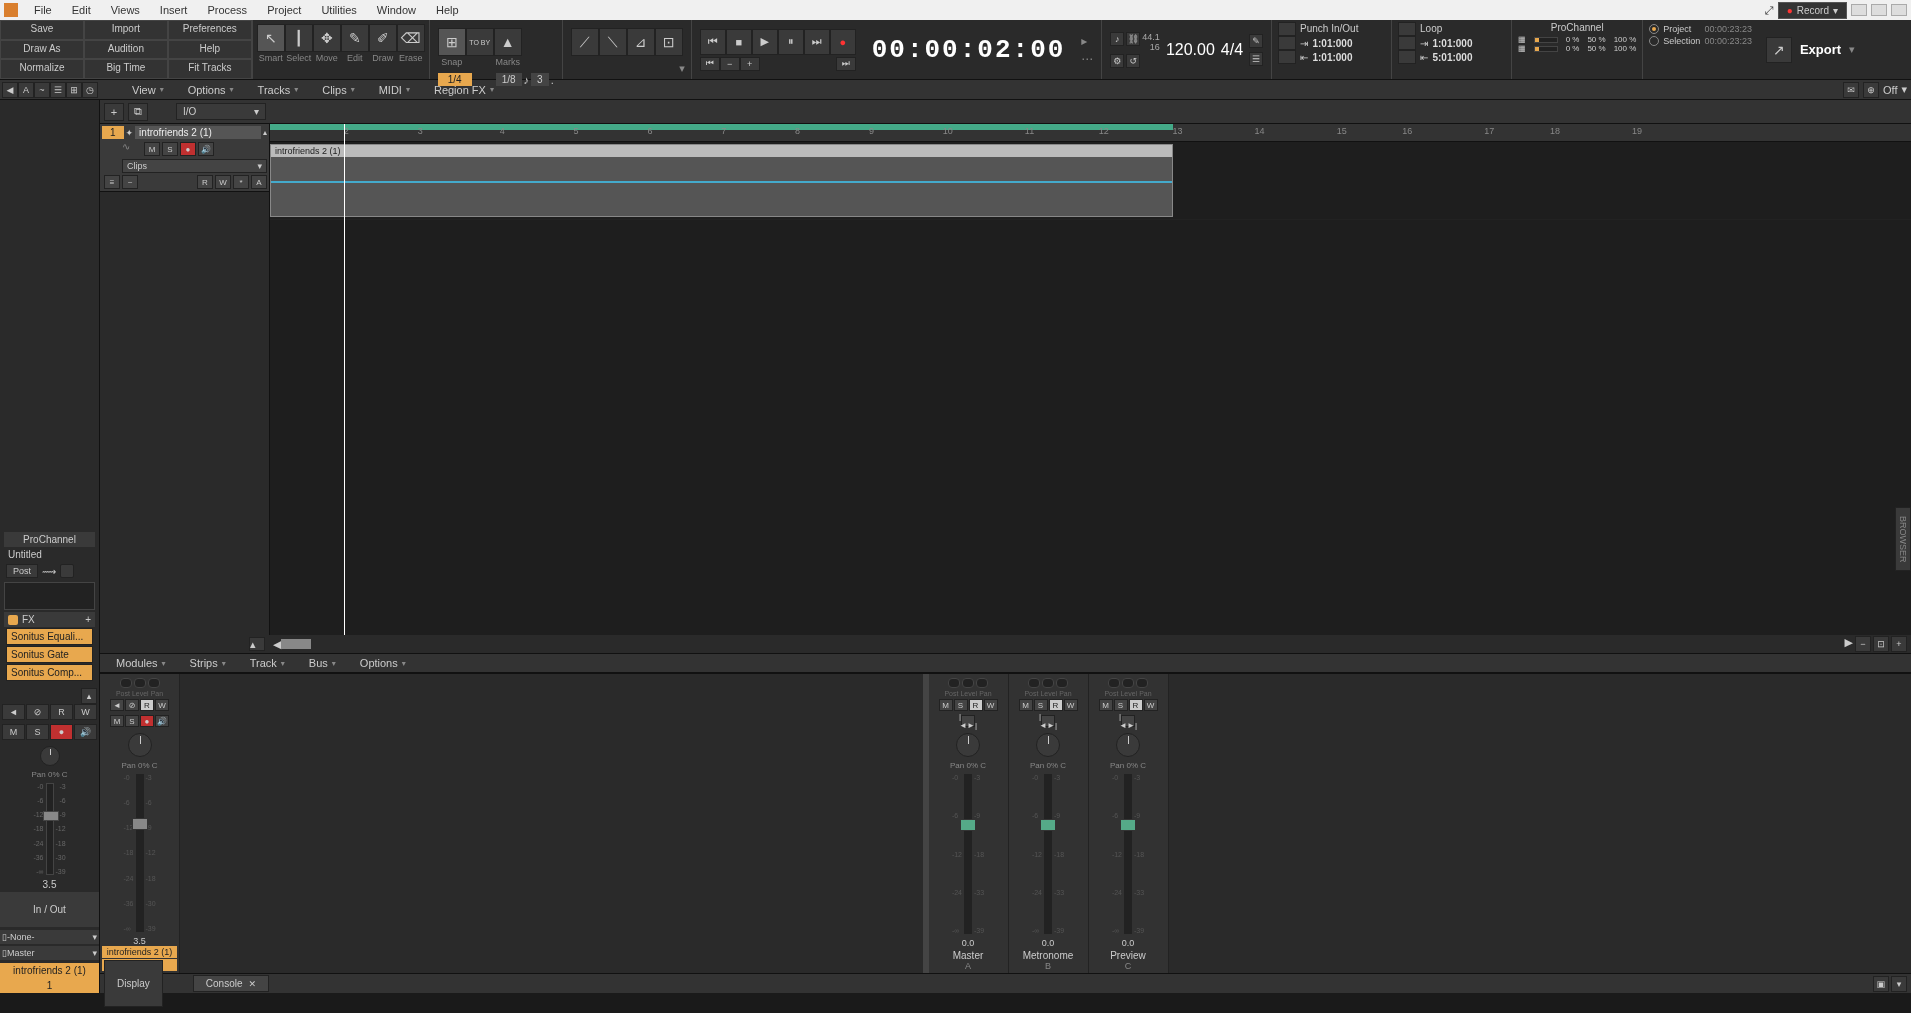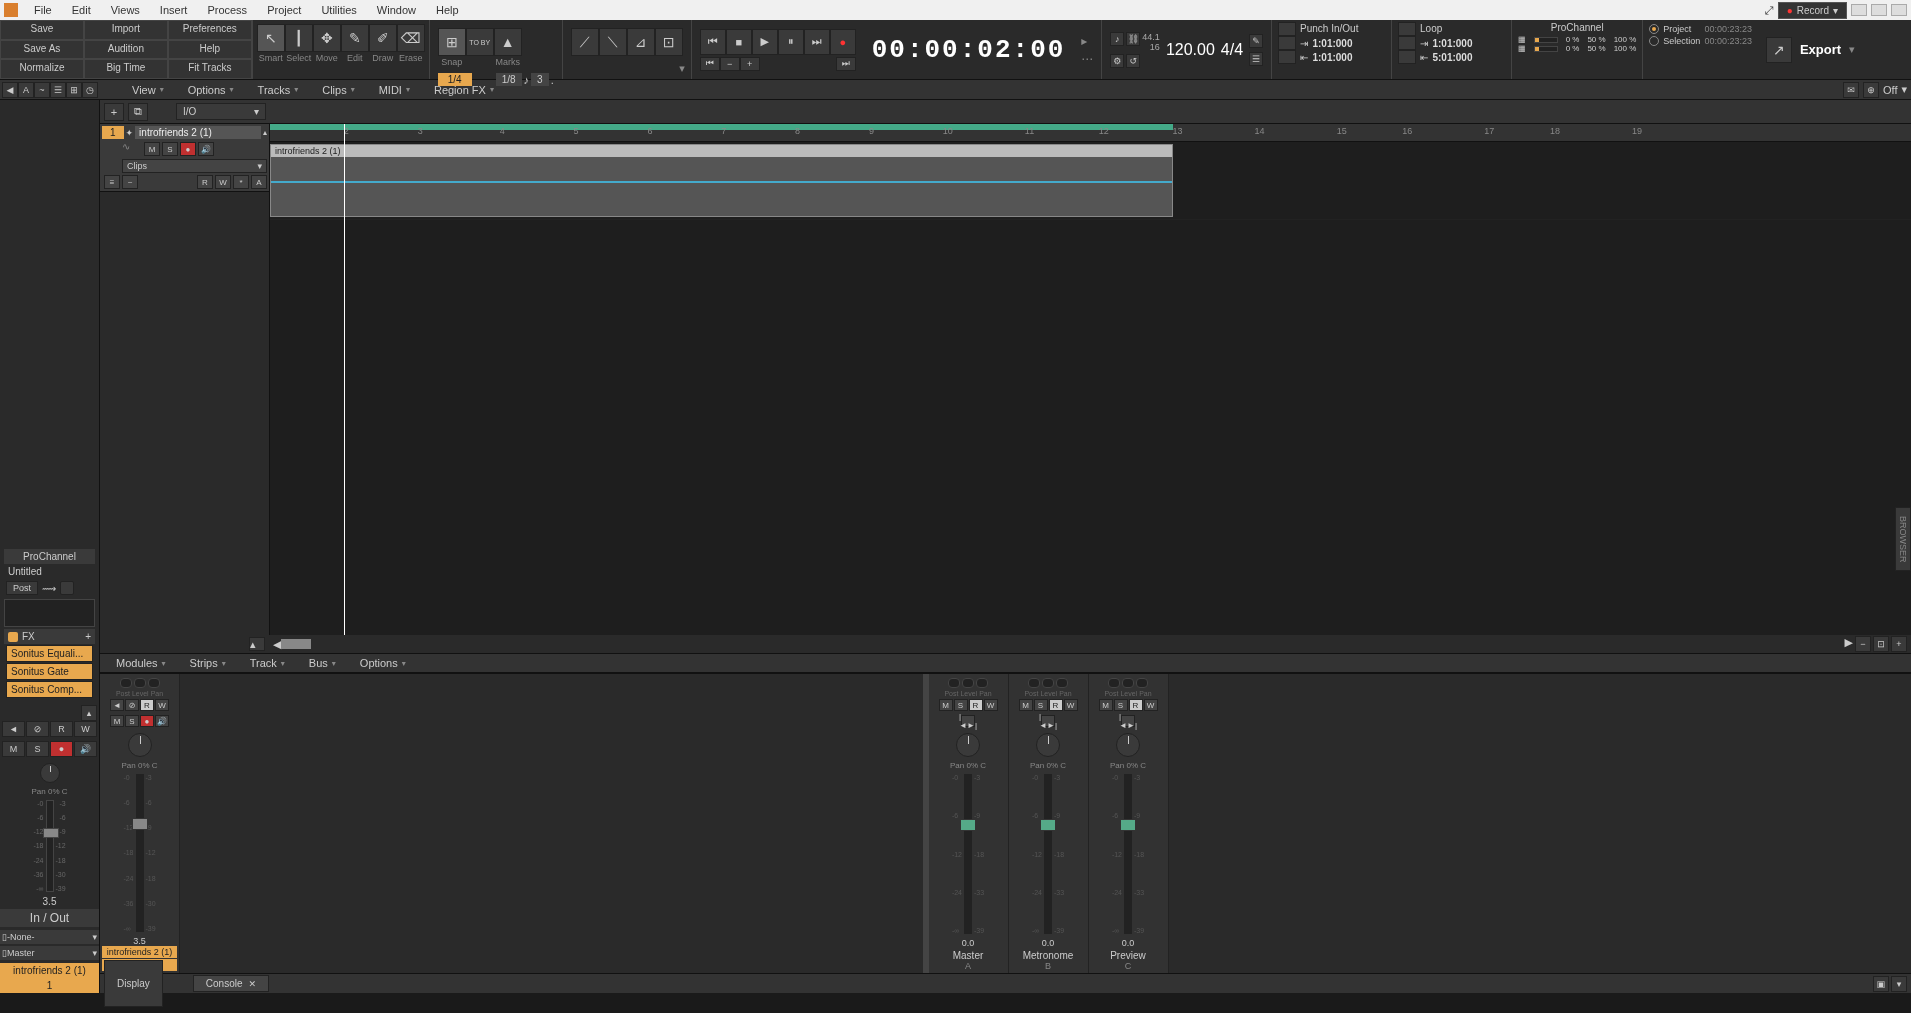--- a/index.html
+++ b/index.html
@@ -87,21 +87,21 @@
 .insp-btn { background: #3a3a3a; border: 1px solid #222; height: 16px; font-size: 9px; display: flex; align-items: center; justify-content: center; cursor: pointer; }
 .insp-btn.rec { background: #c03030; }
 .knob-sm { width: 20px; height: 20px; background: #3a3a3a; border-radius: 50%; border: 1px solid #222; margin: 4px auto; position: relative; }
 .knob-sm::after { content: ''; position: absolute; top: 2px; left: 50%; width: 1px; height: 6px; background: #ccc; }
 .pan-label { font-size: 8px; text-align: center; color: #888; }
 .fader-area { display: flex; justify-content: center; gap: 2px; padding: 4px; height: 100px; }
 .fader-scale { font-size: 7px; color: #666; display: flex; flex-direction: column; justify-content: space-between; text-align: right; }
 .fader-track { width: 8px; background: #222; border: 1px solid #444; position: relative; }
 .fader-thumb { position: absolute; left: -4px; width: 16px; height: 10px; background: #888; border: 1px solid #444; top: 30%; }
 .insp-val { text-align: center; font-size: 10px; }
-.insp-label { background: #3a3a3a; text-align: center; padding: 2px; font-size: 12px; margin: 2px 0; }
+.insp-label { background: #3a3a3a; text-align: center; padding: 12px; font-size: 10px; margin: 2px 0; }
 .io-row { display: flex; align-items: center; background: #3a3a3a; padding: 2px; margin: 1px 0; font-size: 9px; }
 .io-drop { flex: 1; }
 .track-name-box { background: #e8a84e; color: #222; text-align: center; padding: 2px; font-size: 10px; margin-top: 2px; }
 .track-num-box { background: #e8a84e; color: #222; text-align: center; padding: 2px; font-size: 10px; }
 
 .center-area { flex: 1; display: flex; flex-direction: column; }
 .track-header-bar { background: #333; height: 24px; display: flex; align-items: center; padding: 0 4px; gap: 4px; border-bottom: 1px solid #111; }
 .th-btn { width: 20px; height: 18px; background: #3a3a3a; border: 1px solid #222; display: flex; align-items: center; justify-content: center; font-size: 11px; cursor: pointer; }
 .io-select { flex: 0 0 90px; background: #3a3a3a; border: 1px solid #222; padding: 2px 6px; font-size: 10px; display: flex; justify-content: space-between; }
 
@@ -195,21 +195,21 @@
     <div class="win-btn"></div>
     <div class="win-btn"></div>
   </div>
 </div>
 
 <div class="toolbar">
   <div class="tb-section tb-grid3">
     <div class="tb-btn">Save</div>
     <div class="tb-btn">Import</div>
     <div class="tb-btn">Preferences</div>
-    <div class="tb-btn">Save As</div>
+    <div class="tb-btn">Draw As</div>
     <div class="tb-btn">Audition</div>
     <div class="tb-btn">Help</div>
     <div class="tb-btn">Normalize</div>
     <div class="tb-btn">Big Time</div>
     <div class="tb-btn">Fit Tracks</div>
   </div>
 
   <div class="tb-section" style="flex-direction:column;">
     <div class="tool-icons">
       <div class="tool-cell">

